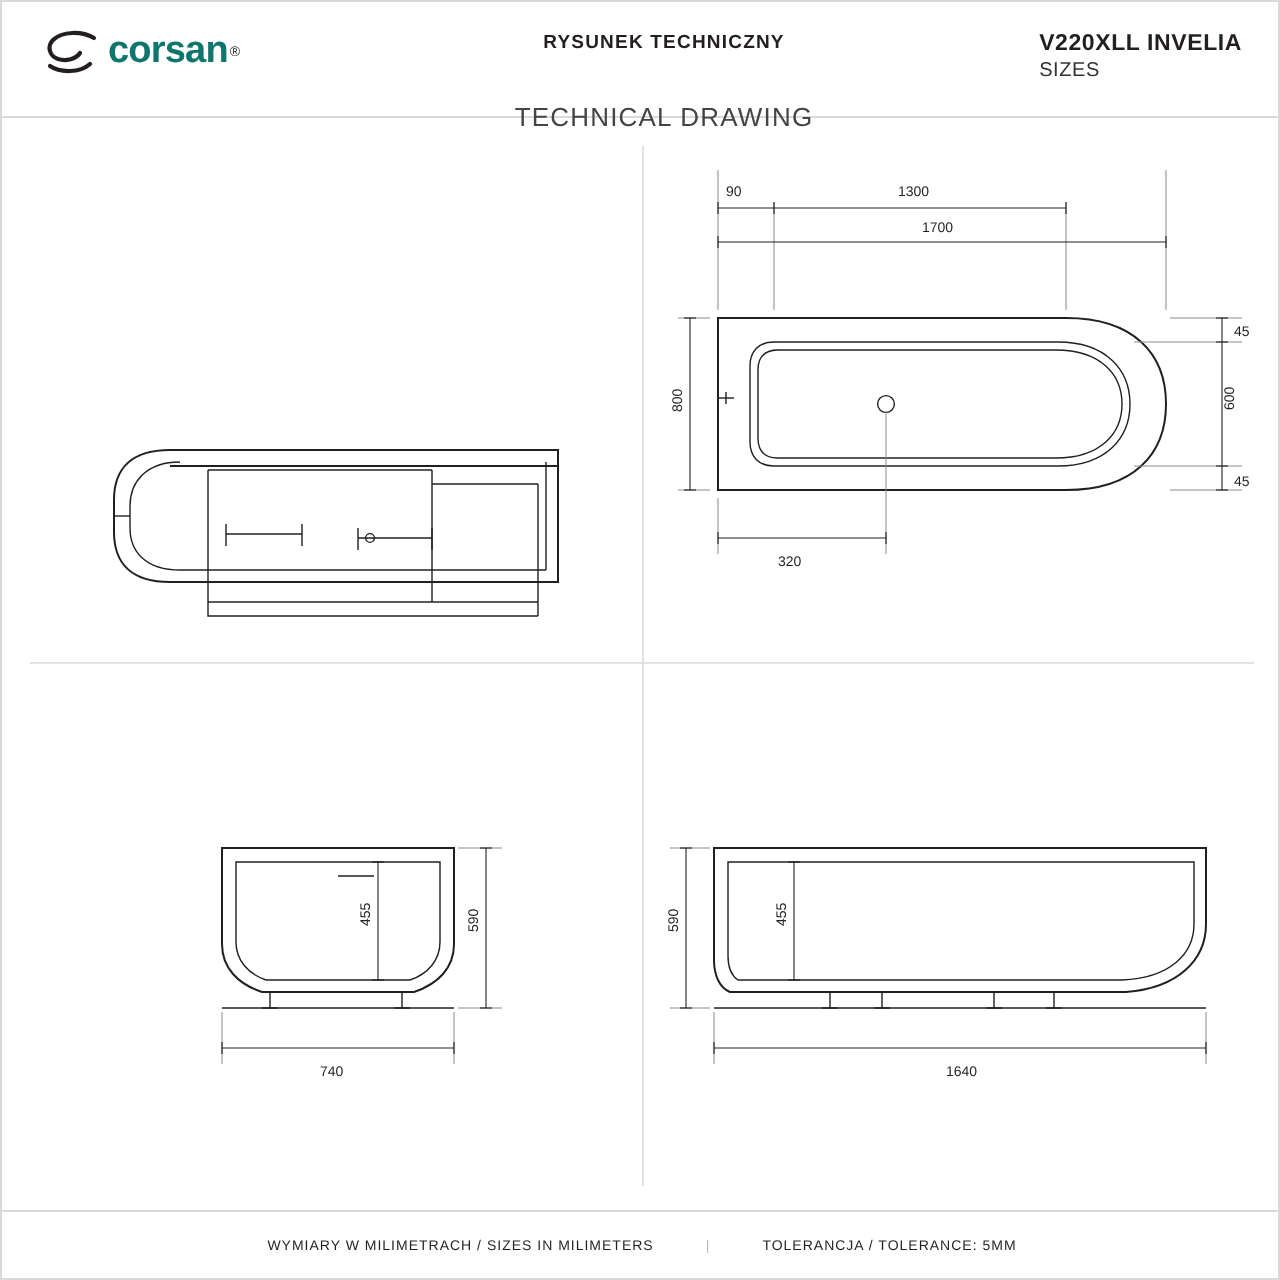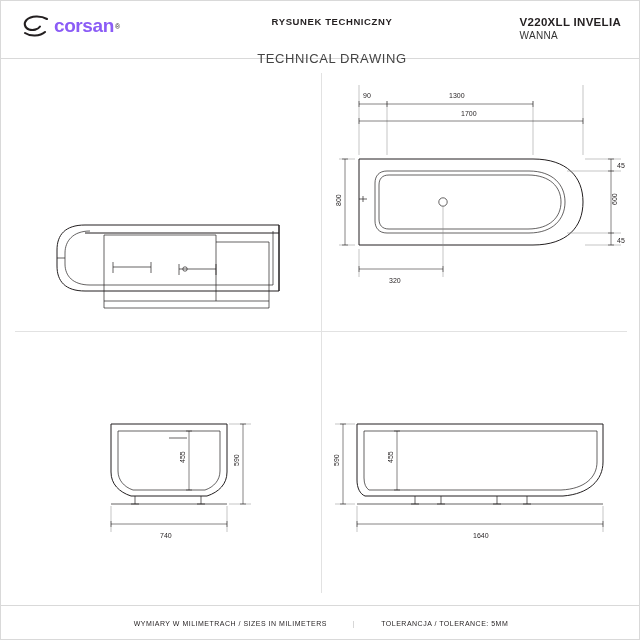--- a/index.html
+++ b/index.html
@@ -40,21 +40,21 @@
     left: 22px;
     top: 14px;
     display: flex;
     align-items: center;
   }
   .logo-mark { margin-right: 5px; }
   .logo-text {
     font-size: 19px;
     font-weight: bold;
     letter-spacing: -0.4px;
-    color: #8b5cf6;
+    color: #0f766e;
   }
   .logo-reg {
     font-size: 7px;
     vertical-align: super;
     margin-left: 1px;
     color: #231f20;
   }
   .header-center {
     position: absolute;
     left: 11px;
@@ -173,21 +173,21 @@
       <span class="logo-reg">®</span>
     </div>
 
     <div class="header-center">
       <div class="l1">RYSUNEK TECHNICZNY</div>
       <div class="l2">TECHNICAL DRAWING</div>
     </div>
 
     <div class="header-right">
       <div class="r1">V220XLL INVELIA</div>
-      <div class="r2">WANNA</div>
+      <div class="r2">SIZES</div>
     </div>
   </div>
 
   <div class="div-h"></div>
   <div class="div-v"></div>
 
   <div class="panel" id="panel-tl">
     <svg width="320" height="272" viewBox="0 0 320 272">
 
       <path class="ln" d="M55 168

